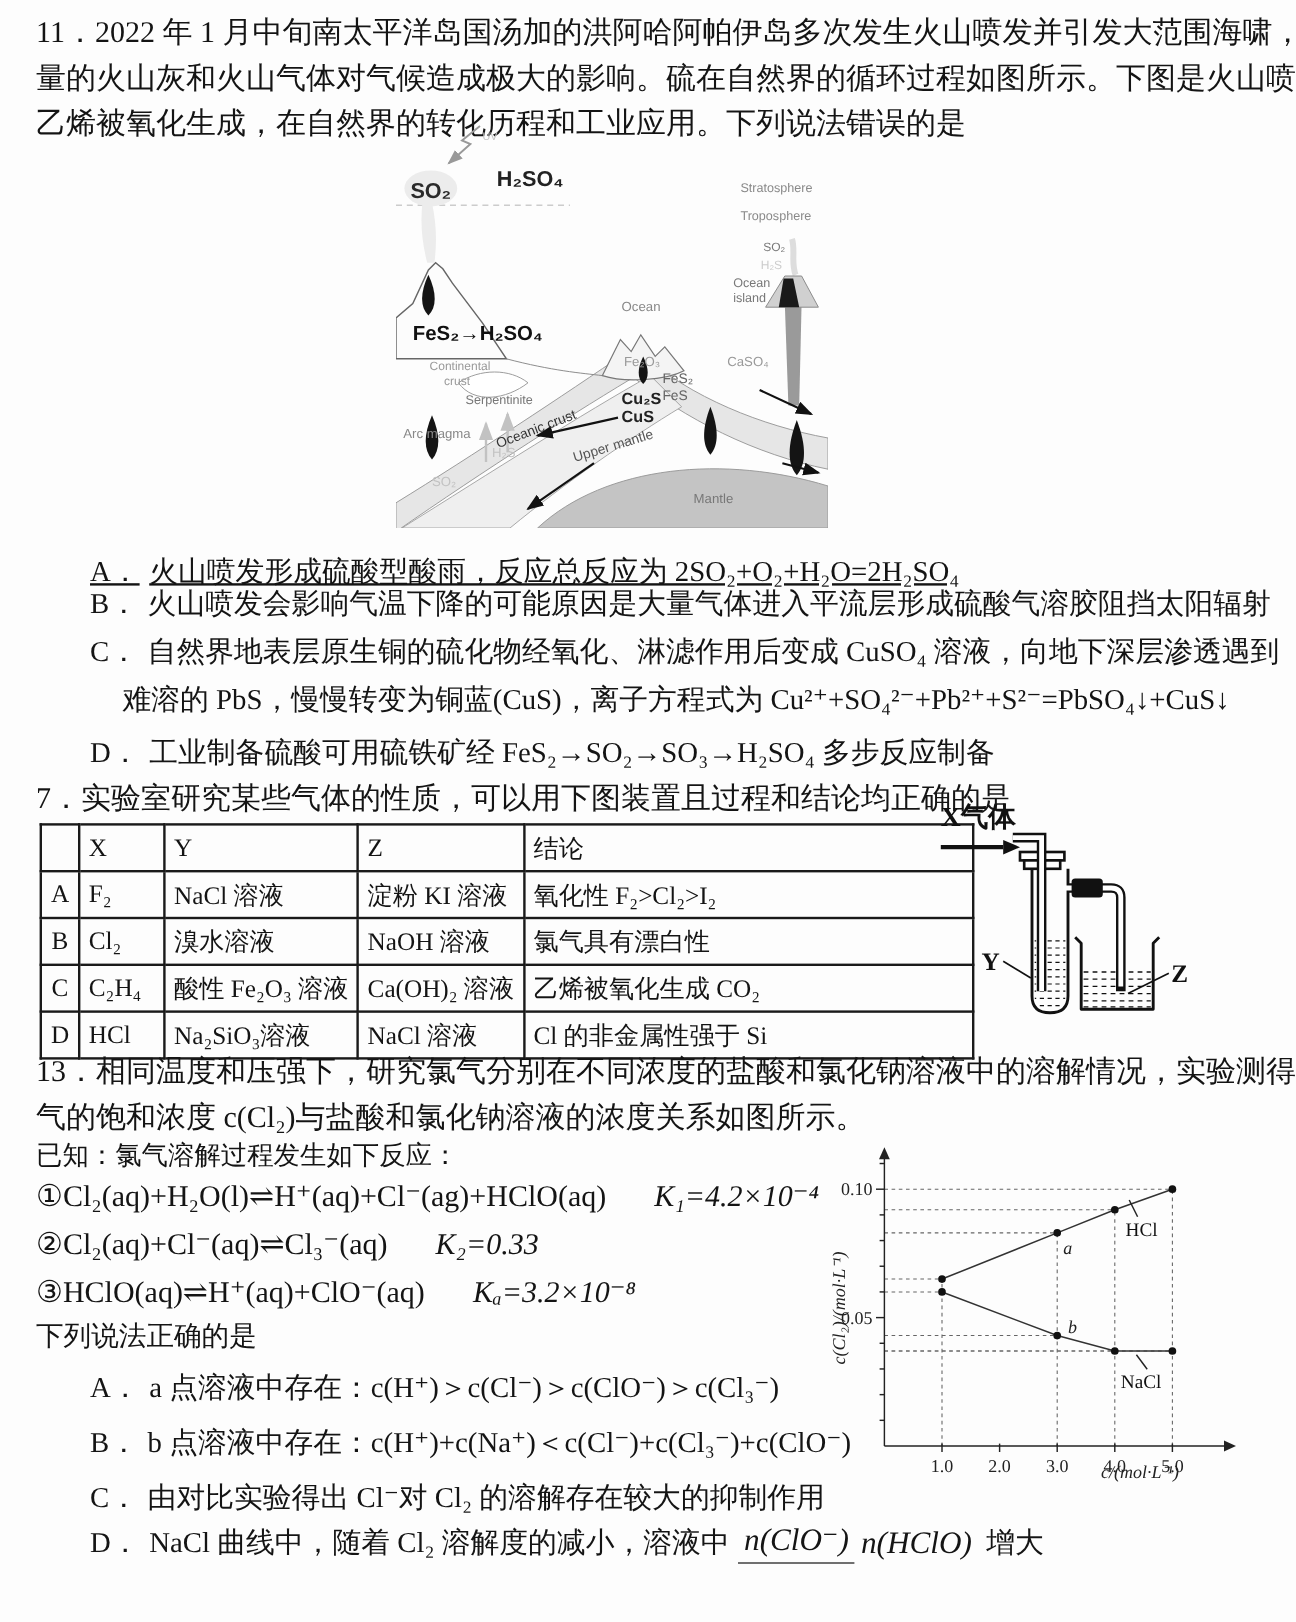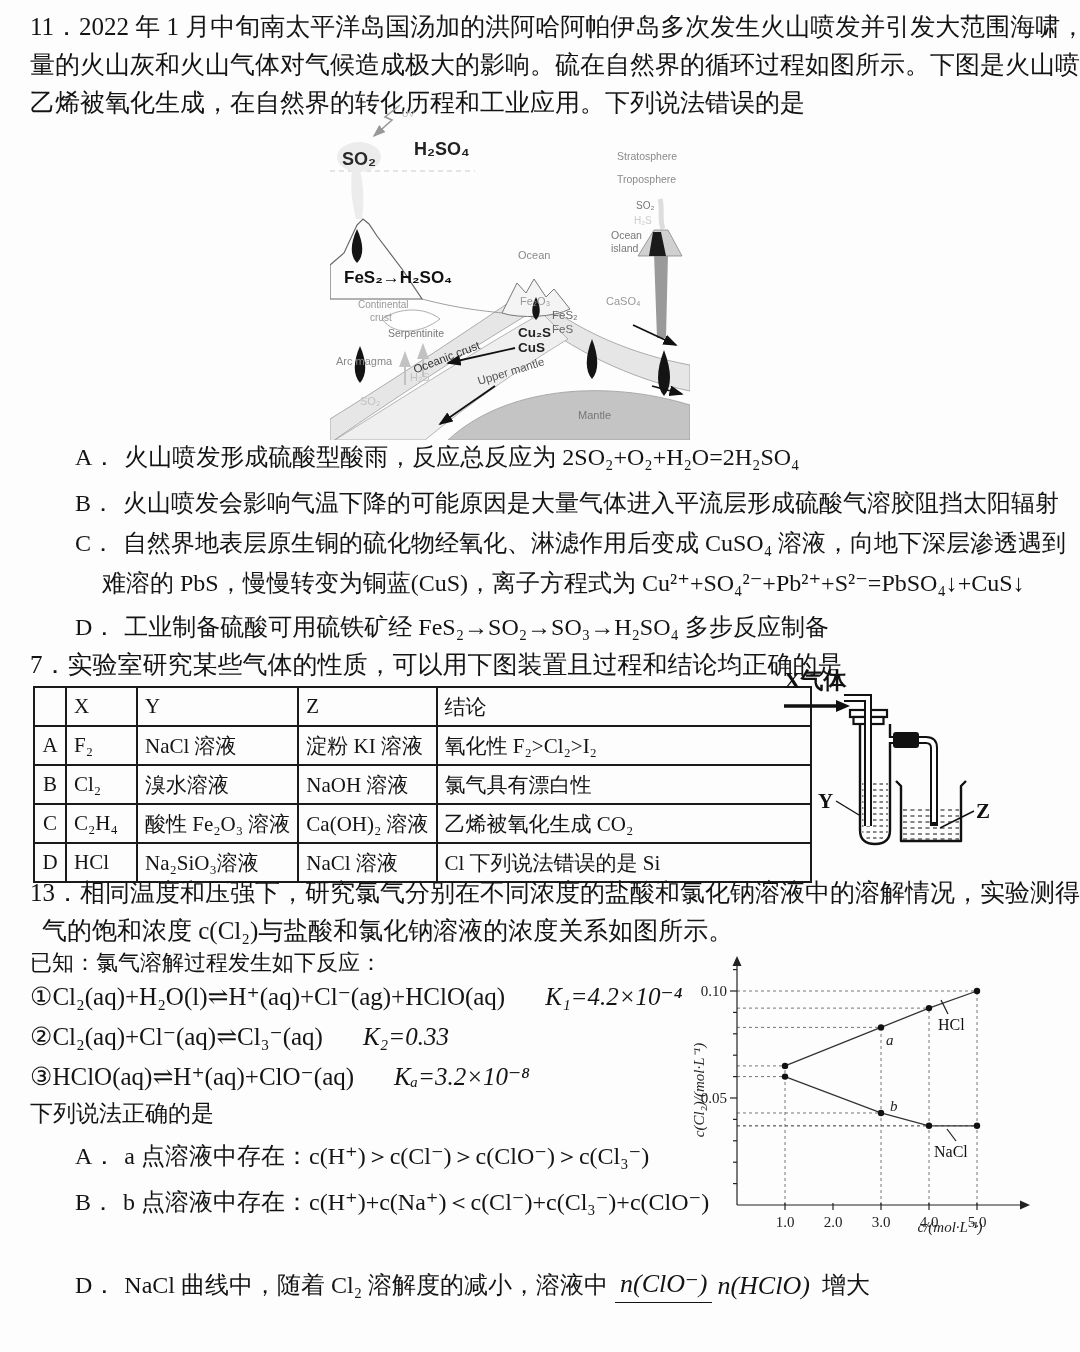--- a/index.html
+++ b/index.html
@@ -118,21 +118,21 @@
     <text class="dg" x="182" y="272" font-size="11.5" fill="#555" text-anchor="middle" transform="rotate(-17 182 272)">Upper mantle</text>
     <text class="dg" x="248" y="316" font-size="11" fill="#777">Mantle</text>
     <text class="dg" x="188" y="234" font-size="13.5" font-weight="700" fill="#222">Cu₂S</text>
     <text class="dg" x="188" y="249" font-size="13.5" font-weight="700" fill="#222">CuS</text>
     <text class="dg" x="222" y="216" font-size="11.5" fill="#666">FeS₂</text>
     <text class="dg" x="222" y="230" font-size="11.5" fill="#666">FeS</text>
     <text class="dg" x="190" y="202" font-size="11" fill="#999">Fe₂O₃</text>
     <text class="dg" x="276" y="202" font-size="11" fill="#999">CaSO₄</text>
   </svg>
 
-  <div class="abs opt" style="left:75px;top:441px;">
+  <div class="abs opt" style="left:75px;top:460px;text-decoration:underline;">
     <span class="optlabel">A．</span><span>火山喷发形成硫酸型酸雨，反应总反应为 2SO₂+O₂+H₂O=2H₂SO₄</span>
   </div>
   <div class="abs opt" style="left:75px;top:487px;">
     <span class="optlabel">B．</span><span>火山喷发会影响气温下降的可能原因是大量气体进入平流层形成硫酸气溶胶阻挡太阳辐射</span>
   </div>
   <div class="abs opt" style="left:75px;top:527px;">
     <span class="optlabel">C．</span><span>自然界地表层原生铜的硫化物经氧化、淋滤作用后变成 CuSO₄ 溶液，向地下深层渗透遇到</span>
   </div>
   <div class="abs opt" style="left:102px;top:567px;">
     <span>难溶的 PbS，慢慢转变为铜蓝(CuS)，离子方程式为 Cu²⁺+SO₄²⁻+Pb²⁺+S²⁻=PbSO₄↓+CuS↓</span>
@@ -171,21 +171,21 @@
       <td class="c1">C₂H₄</td>
       <td class="c2">酸性 Fe₂O₃ 溶液</td>
       <td class="c3">Ca(OH)₂  溶液</td>
       <td class="c4">乙烯被氧化生成 CO₂</td>
     </tr>
     <tr>
       <td class="c0">D</td>
       <td class="c1">HCl</td>
       <td class="c2">Na₂SiO₃溶液</td>
       <td class="c3">NaCl  溶液</td>
-      <td class="c4">Cl 下列说法错误的是 Si</td>
+      <td class="c4">Cl 的非金属性强于 Si</td>
     </tr>
   </tbody>
     </table>
 
   <svg class="abs" style="left:780px;top:660px;" width="300" height="200" viewBox="0 0 300 200">
 
     <path d="M 116,121 L 121,126 L 121,181 L 181,181 L 181,126 L 186,121" fill="none" stroke="#111" stroke-width="2.4" stroke-linejoin="round"></path>
     <g stroke="#111" stroke-width="1.1" stroke-dasharray="4 3.5">
       <line x1="123" y1="150" x2="179" y2="150"></line>
         <line x1="123" y1="156" x2="179" y2="156"></line>
@@ -227,40 +227,43 @@
     <polygon points="56,40 70,46 56,52" fill="#111"></polygon>
 
     <text x="4" y="28" font-size="23" font-weight="700" fill="#111">X气体</text>
     <line x1="56" y1="141" x2="79" y2="155" stroke="#111" stroke-width="1.4"></line>
     <text x="38" y="148" font-size="21" font-weight="700" fill="#111">Y</text>
     <line x1="194" y1="151" x2="160" y2="168" stroke="#111" stroke-width="1.4"></line>
     <text x="196" y="158" font-size="21" font-weight="700" fill="#111">Z</text>
   </svg>
 
   <div class="abs stem" style="left:30px;top:876px;">13．相同温度和压强下，研究氯气分别在不同浓度的盐酸和氯化钠溶液中的溶解情况，实验测得氯</div>
-  <div class="abs stem" style="left:42px;top:914px;">气的饱和浓度 c(Cl₂)与盐酸和氯化钠溶液的浓度关系如图所示。</div>
+  <div class="abs stem" style="left:30px;top:914px;">气的饱和浓度 c(Cl₂)与盐酸和氯化钠溶液的浓度关系如图所示。</div>
   <div class="abs known" style="left:30px;top:948px;">已知：氯气溶解过程发生如下反应：</div>
 
   <div class="abs eqrow" style="left:30px;top:982px;">
     <span>①Cl₂(aq)+H₂O(l)⇌H⁺(aq)+Cl⁻(ag)+HClO(aq)</span><span class="kgap">K₁=4.2×10⁻⁴</span>
   </div>
   <div class="abs eqrow" style="left:30px;top:1022px;">
     <span>②Cl₂(aq)+Cl⁻(aq)⇌Cl₃⁻(aq)</span><span class="kgap">K₂=0.33</span>
   </div>
   <div class="abs eqrow" style="left:30px;top:1062px;">
     <span>③HClO(aq)⇌H⁺(aq)+ClO⁻(aq)</span><span class="kgap">Kₐ=3.2×10⁻⁸</span>
   </div>
 
   <div class="abs" style="left:30px;top:1098px;font-size:23px;text-align:center;">下列说法正确的是</div>
 
   <div class="abs opt" style="left:75px;top:1140px;">
     <span class="optlabel">A．</span><span>a 点溶液中存在：c(H⁺)＞c(Cl⁻)＞c(ClO⁻)＞c(Cl₃⁻)</span>
   </div>
   <div class="abs opt" style="left:75px;top:1186px;">
     <span class="optlabel">B．</span><span>b 点溶液中存在：c(H⁺)+c(Na⁺)＜c(Cl⁻)+c(Cl₃⁻)+c(ClO⁻)</span>
+  </div>
+  <div class="abs opt" style="left:75px;top:1232px;">
+    <span class="optlabel">C．</span><span>由对比实验得出 Cl⁻对 Cl₂ 的溶解存在较大的抑制作用</span>
   </div>
   <div class="abs fracrow" style="left:75px;top:1268px;">
     <span class="optlabel">D．</span>
     <span>NaCl 曲线中，随着 Cl₂ 溶解度的减小，溶液中</span>
     <span class="frac">
       <span class="num">n(ClO⁻)</span>
       <span class="den">n(HClO)</span>
     </span>
     <span>增大</span>
   </div>

